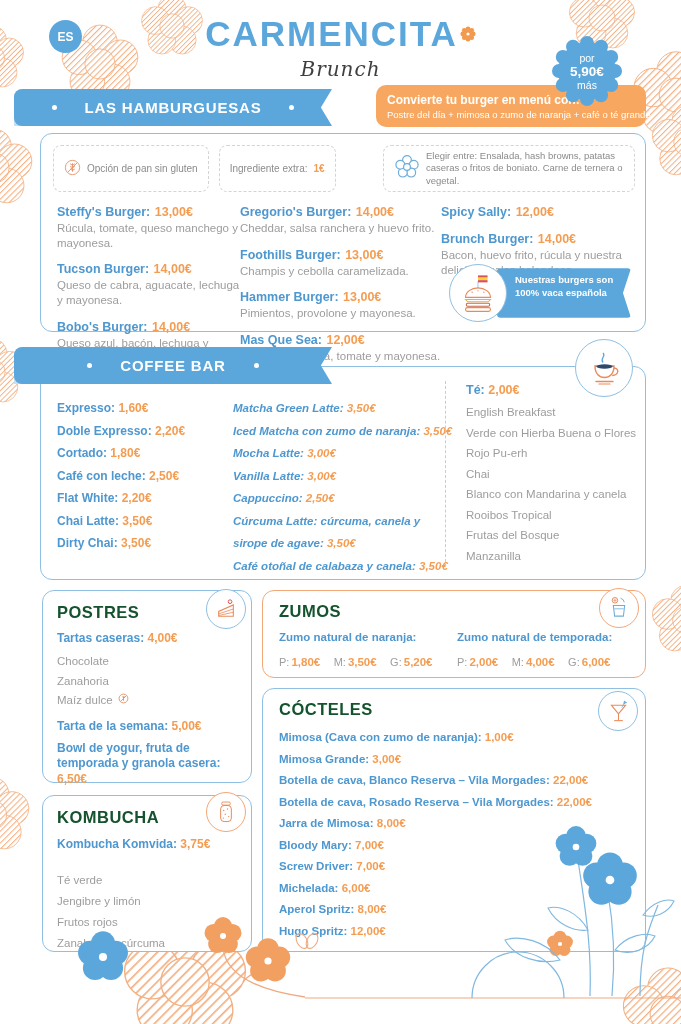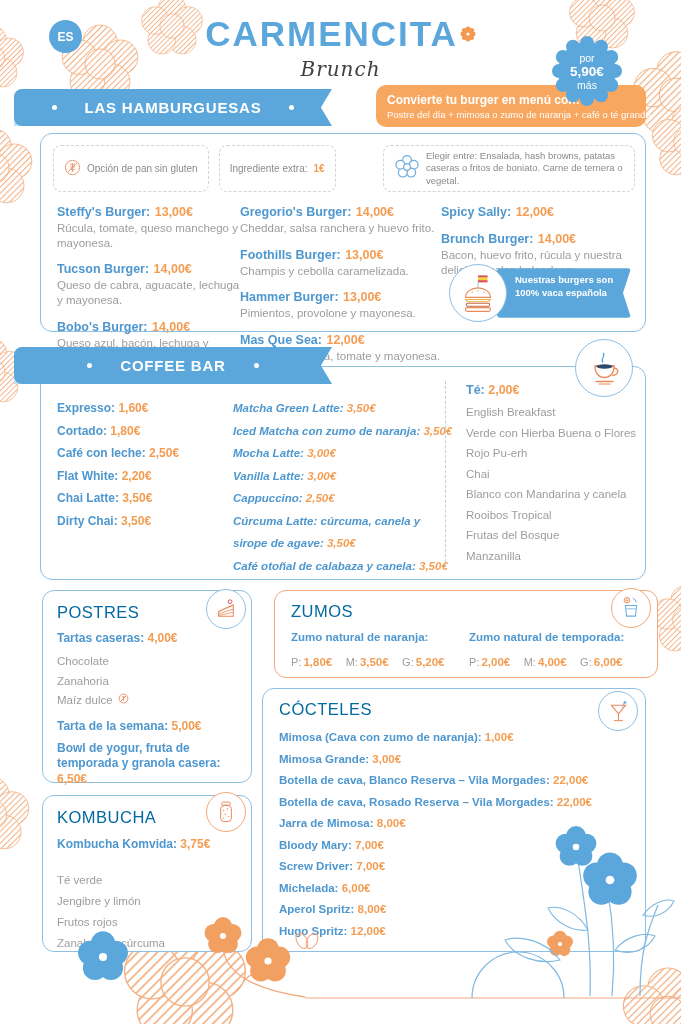--- a/index.html
+++ b/index.html
@@ -33,22 +33,22 @@
   
   .promo{position:absolute;left:376px;top:85px;width:270px;height:42px;background:#F7A75F;
     border-radius:10px;color:#fff;display:flex;flex-direction:column;justify-content:center;
     padding:0 11px;box-sizing:border-box;z-index:3;}
   .promo-title{font-size:12px;font-weight:bold;margin-bottom:2px;}
   .promo-text{font-size:9.5px;white-space:nowrap;}
 
   
   .box{position:absolute;background:#fff;border:1.5px solid #8FBFE3;border-radius:12px;
     box-sizing:border-box;z-index:2;}
-  .box.orange{border-color:#F2A878;margin-left:12px;}
-  .sec-title{font-size:16.5px;font-weight:normal;color:#0369a1;letter-spacing:.5px;}
+  .box.orange{border-color:#F2A878;}
+  .sec-title{font-size:16.5px;font-weight:bold;color:#14532d;letter-spacing:.5px;}
 
   
   .burger-box{left:40px;top:133px;width:606px;height:199px;}
   .notes{display:flex;margin:11px 10px 0 12px;gap:10px;align-items:stretch;}
   .note{border:1.5px dashed #D4D4D4;border-radius:8px;padding:4px 10px;font-size:10px;
     color:#8B8B8B;display:flex;align-items:center;gap:6px;box-sizing:border-box;}
   .note.sides{margin-left:auto;width:252px;font-size:9.5px;line-height:1.3;}
   .note .price{color:#F49D52;font-weight:bold;}
   .bcols{display:flex;padding:10px 4px 0 16px;}
   .bcol{box-sizing:border-box;}
@@ -313,20 +313,21 @@
         <path d="M11 18 h19 c0 8 -4.5 11.5 -9.5 11.5 s-9.5 -3.5 -9.5 -11.5 z" stroke="#E98A5A" stroke-width="1.4"></path>
         <ellipse cx="20.5" cy="18.5" rx="8.2" ry="2.2" fill="#2E4A6B"></ellipse>
         <path d="M30 20 c5.5 0.5 5 7 -1.8 7.5" stroke="#E98A5A" stroke-width="1.4"></path>
         <path d="M12 33.5 h17" stroke="#E98A5A" stroke-width="1.4" stroke-linecap="round"></path>
         <path d="M15 36 h11" stroke="#E98A5A" stroke-width="1.2" stroke-linecap="round"></path>
       </svg>
     </div>
     <div class="coffee-left">
       <div class="ccol1">
         <div class="crow"><span class="n">Expresso:</span> <span class="p">1,60€</span></div>
+        <div class="crow"><span class="n">Doble Expresso:</span> <span class="p">2,20€</span></div>
         <div class="crow"><span class="n">Cortado:</span> <span class="p">1,80€</span></div>
         <div class="crow"><span class="n">Café con leche:</span> <span class="p">2,50€</span></div>
         <div class="crow"><span class="n">Flat White:</span> <span class="p">2,20€</span></div>
         <div class="crow"><span class="n">Chai Latte:</span> <span class="p">3,50€</span></div>
         <div class="crow"><span class="n">Dirty Chai:</span> <span class="p">3,50€</span></div>
       </div>
       <div class="ccol2">
         <div class="crow"><span class="n">Matcha Green Latte:</span> <span class="p">3,50€</span></div>
         <div class="crow"><span class="n">Iced Matcha con zumo de naranja:</span> <span class="p">3,50€</span></div>
         <div class="crow"><span class="n">Mocha Latte:</span> <span class="p">3,00€</span></div>

